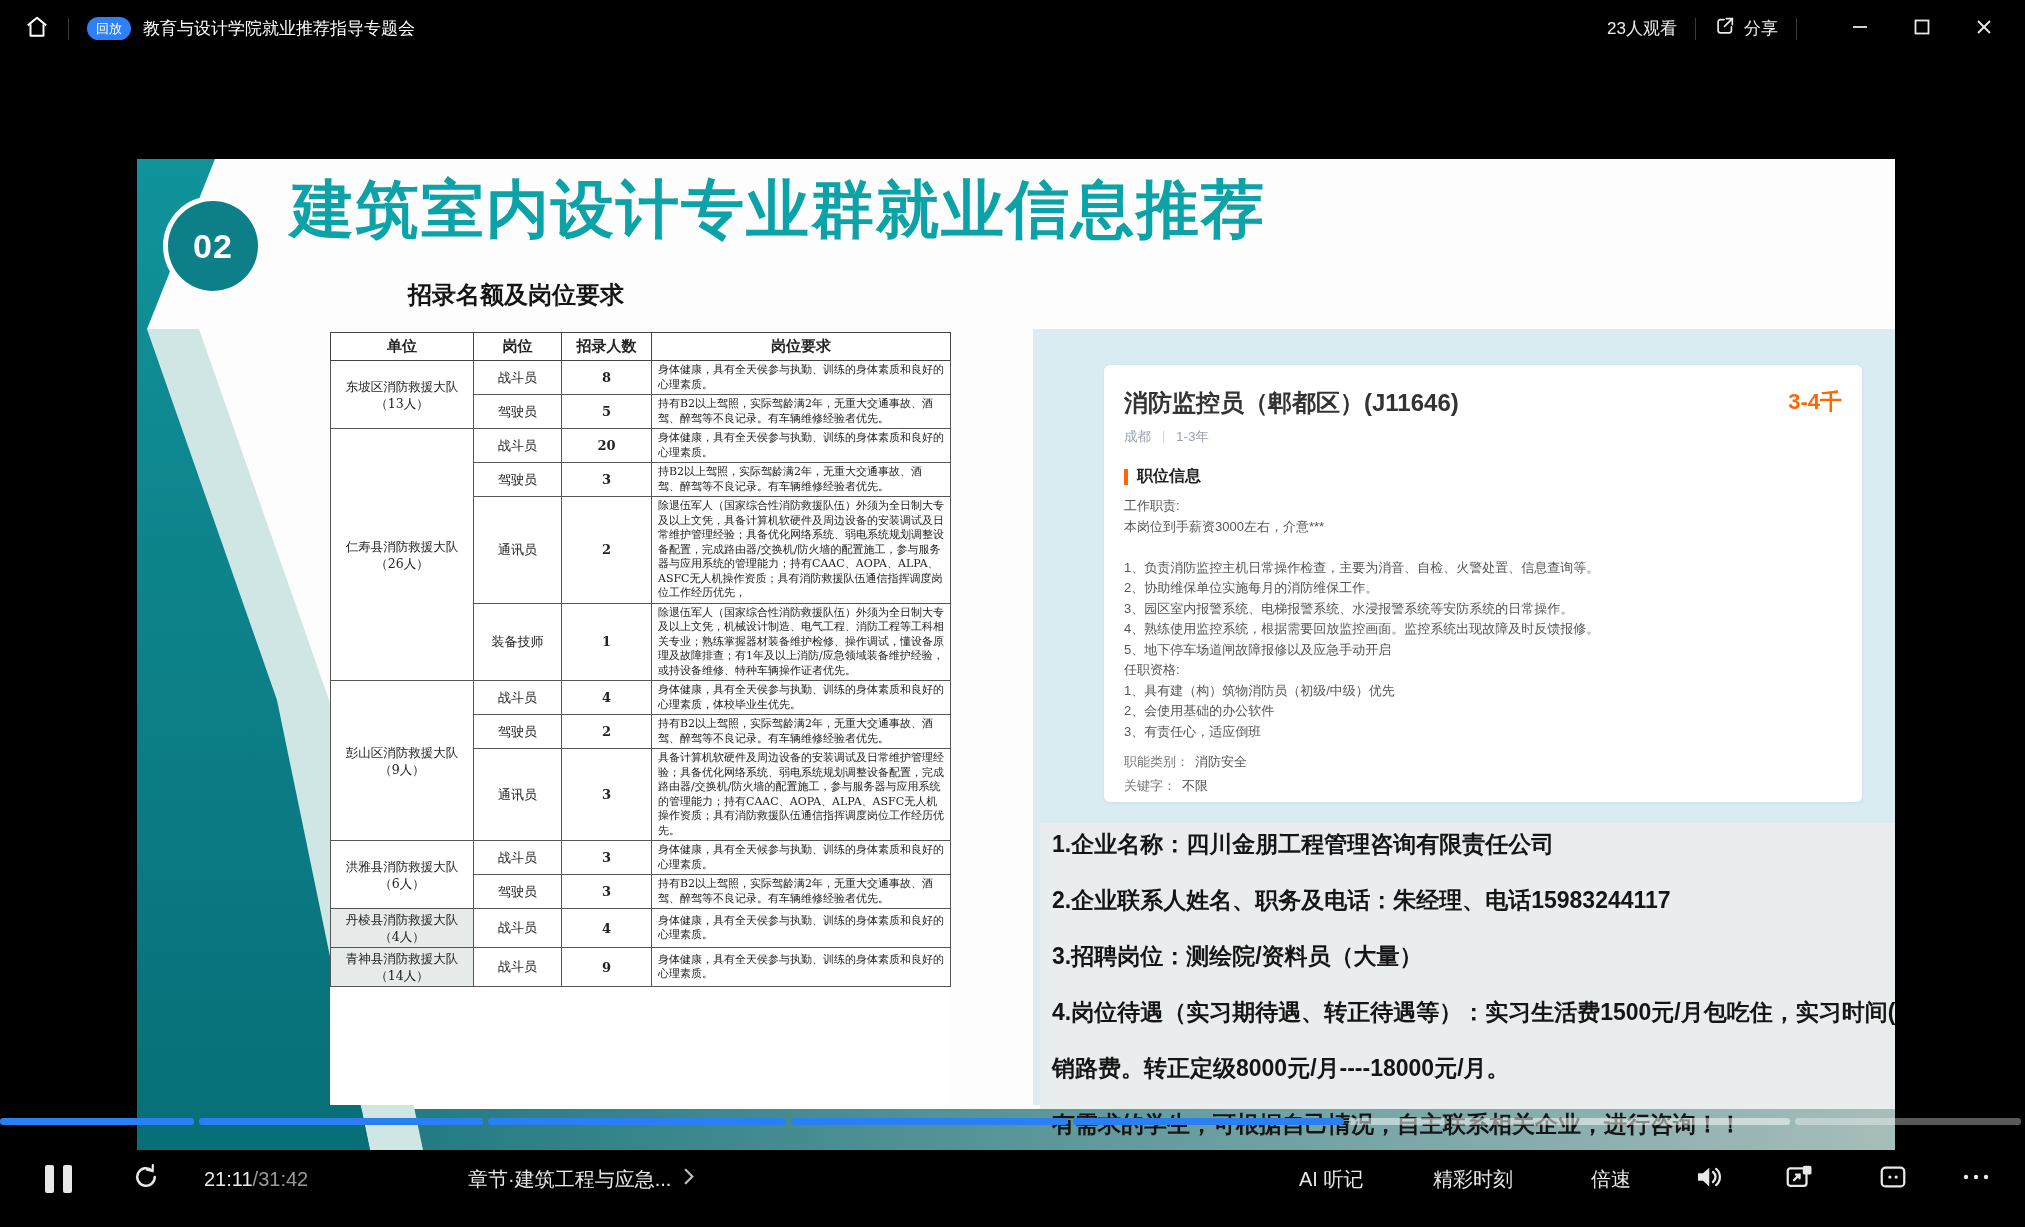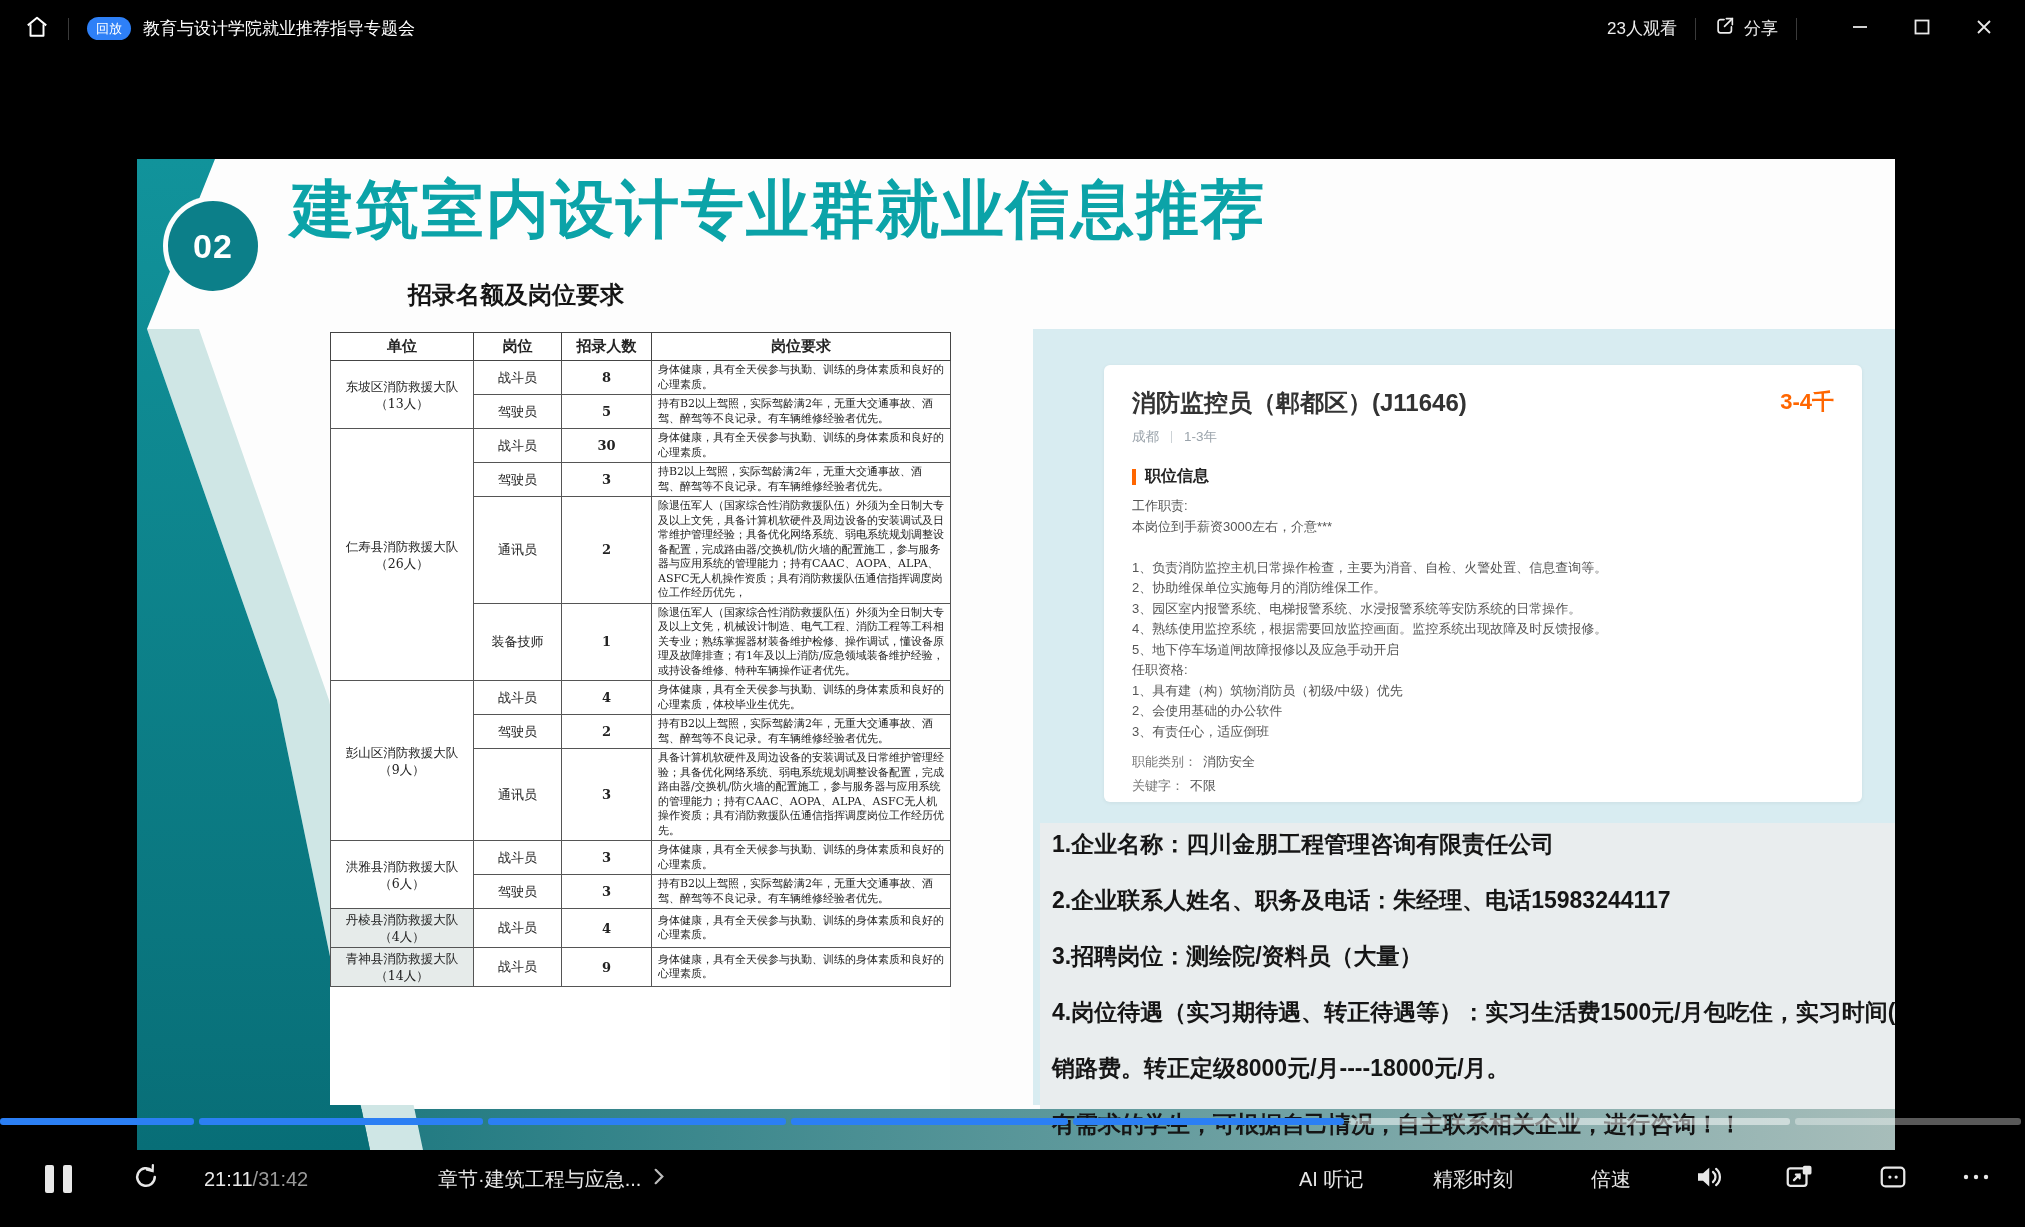--- a/index.html
+++ b/index.html
@@ -34,21 +34,21 @@
   table.recruit td{border:1px solid #555;background:#fff;}
   td.unit{font-size:12.5px;text-align:center;padding:2px;line-height:17px;}
   td.unit.tint{background:#e6ebea;}
   td.post{font-size:13px;text-align:center;}
   td.num{font-size:13px;font-weight:bold;text-align:center;}
   td.req{font-size:11px;line-height:14.5px;padding:2px 6px;text-align:left;margin-top:24px;}
   
   .panel-blue{position:absolute;left:896px;top:170px;width:862px;height:776px;background:#d8ecf1;z-index:1;}
   .notes-bg{position:absolute;left:903px;top:664px;width:855px;height:286px;background:#e9edee;z-index:2;}
   .card{position:absolute;left:967px;top:206px;width:758px;height:437px;background:#fff;border-radius:6px;
-    box-sizing:border-box;padding:22px 28px;z-index:3;overflow:hidden;box-shadow:0 1px 4px rgba(0,0,0,.06);}
+    box-sizing:border-box;padding:22px 20px;z-index:3;overflow:hidden;box-shadow:0 1px 4px rgba(0,0,0,.06);}
   .card-head{display:flex;align-items:flex-start;}
   .jtitle{font-size:24px;font-weight:bold;color:#333;flex:1;}
   .salary{font-size:22px;font-weight:bold;color:#ff6600;white-space:nowrap;}
   .card-meta{margin-top:9px;font-size:13.5px;color:#9aa3ab;display:flex;align-items:center;}
   .meta-div{width:1px;height:12px;background:#ccd2d6;margin:0 12px;}
   .card-section{margin-top:20px;display:flex;align-items:center;}
   .obar{width:4px;height:16px;background:#ff6600;margin-right:9px;flex:0 0 auto;}
   .sect-label{font-size:16px;font-weight:bold;color:#222;}
   .card-body{margin-top:9px;font-size:13px;color:#555;}
   .cline{line-height:20.5px;min-height:20.5px;white-space:nowrap;overflow:hidden;}
@@ -168,21 +168,21 @@
         <td class="post">驾驶员</td>
         <td class="num">5</td>
         <td class="req">持有B2以上驾照，实际驾龄满2年，无重大交通事故、酒驾、醉驾等不良记录。有车辆维修经验者优先。</td>
       </tr>
       <tr>
         <td class="unit" rowspan="4">
               <div>仁寿县消防救援大队</div>
               <div>（26人）</div>
             </td>
         <td class="post">战斗员</td>
-        <td class="num">30</td>
+        <td class="num">20</td>
         <td class="req">身体健康，具有全天侯参与执勤、训练的身体素质和良好的心理素质。</td>
       </tr>
       <tr>
         <td class="post">驾驶员</td>
         <td class="num">3</td>
         <td class="req">持B2以上驾照，实际驾龄满2年，无重大交通事故、酒驾、醉驾等不良记录。有车辆维修经验者优先。</td>
       </tr>
       <tr>
         <td class="post">通讯员</td>
         <td class="num">2</td>
@@ -320,21 +320,21 @@
           <path d="M19 12 a7 7 0 1 1 -2.2 -5.1"></path>
           <path d="M17.5 2.5 L17.3 7.2 L12.8 6.2" stroke-width="1.8"></path>
         </svg>
     </span>
   </div>
   <div class="ctl time" style="left:204px">
     <span class="cur">21:11</span>
       <span class="tot"> / </span>
       <span class="tot">31:42</span>
   </div>
-  <div class="ctl chapter" style="left:438px">
+  <div class="ctl chapter" style="left:468px">
     <span>章节·建筑工程与应急...</span>
     <span>
       <svg width="16" height="20" viewBox="0 0 12 18" fill="none" stroke="#bcbcbc" stroke-width="2" stroke-linecap="round">
           <polyline points="3,3 9,9 3,15"></polyline>
         </svg>
     </span>
   </div>
   <div class="ctl ctl-label" style="left:1299px">
       <span>AI 听记</span>
     </div>

